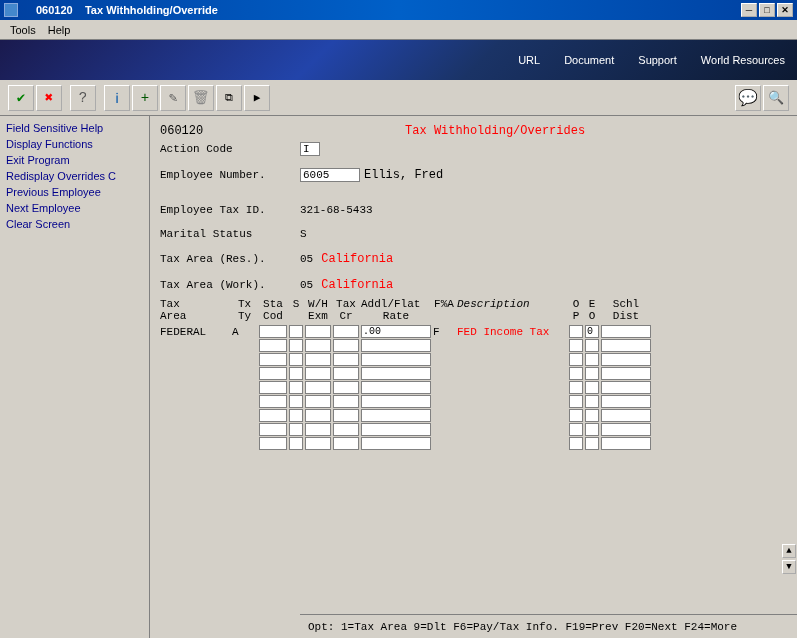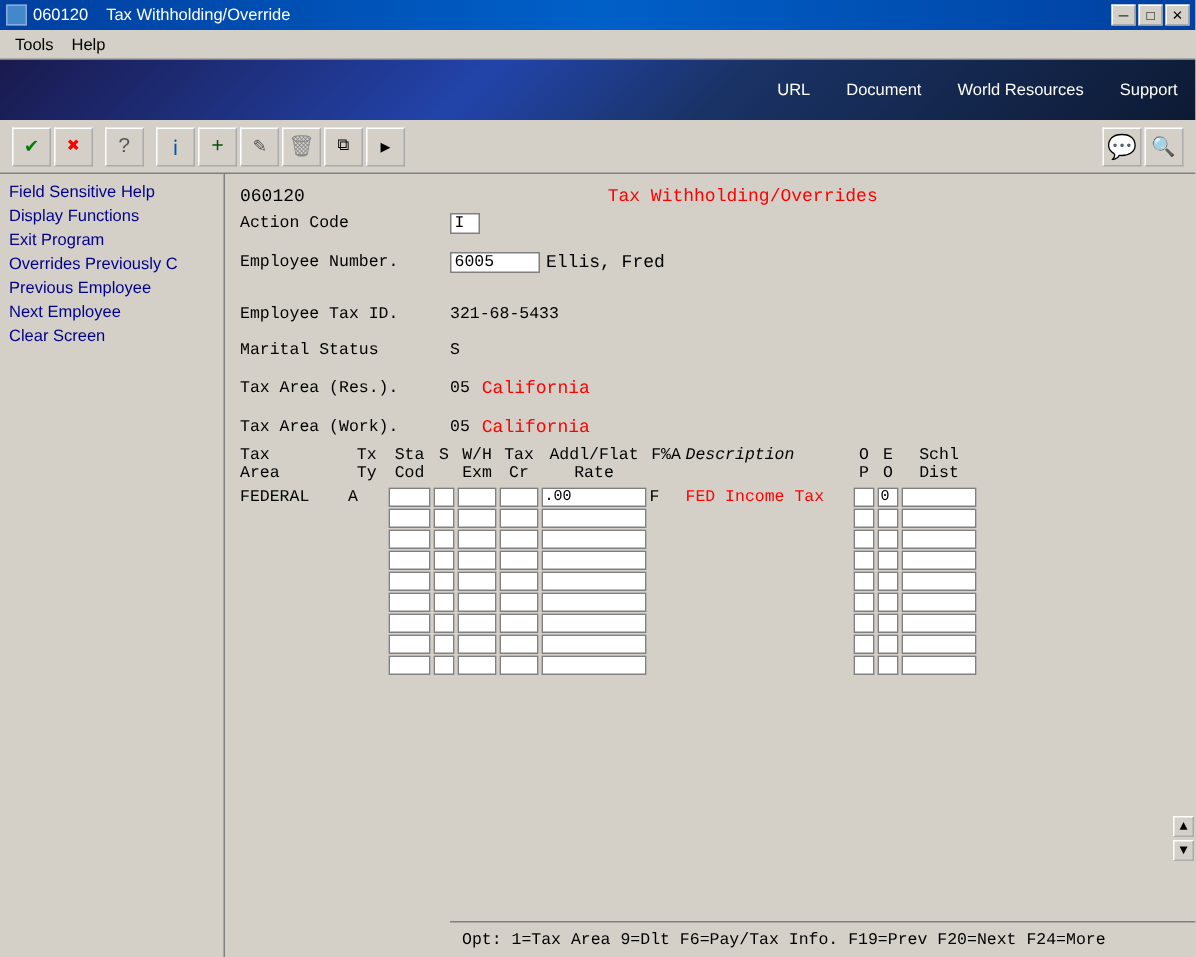--- a/index.html
+++ b/index.html
@@ -8,21 +8,22 @@
     
     .title-bar {
       background: linear-gradient(to right, #0040a0, #0060c8, #0040a0);
       height: 20px;
       display: flex;
       align-items: center;
       padding: 0 4px;
       color: white;
       font-size: 11px;
       font-family: Arial, sans-serif;
-      font-weight: normal;
+      font-weight: bold;
+      gap: 14px;
     }
     .title-bar-icon { width: 14px; height: 14px; margin-right: 4px; background: #4488cc; border: 1px solid #88aadd; display: inline-block; }
     .title-bar-text { flex: 1; }
     .title-bar-buttons { display: flex; gap: 2px; }
     .title-bar-btn {
       width: 16px; height: 14px; background: #d4d0c8; border: 1px outset #fff;
       display: flex; align-items: center; justify-content: center;
       font-size: 9px; color: black; cursor: pointer; font-family: Arial;
     }
 
@@ -249,22 +250,22 @@
 
 <div class="menu-bar">
   <span class="menu-item">Tools</span>
   <span class="menu-item">Help</span>
 </div>
 
 <div class="oracle-banner">
   <div class="banner-nav">
     <span class="banner-nav-item">URL</span>
     <span class="banner-nav-item">Document</span>
+    <span class="banner-nav-item">Support</span>
     <span class="banner-nav-item">World Resources</span>
-    <span class="banner-nav-item">Support</span>
   </div>
 </div>
 
 <div class="toolbar">
   <div class="toolbar-btn" style="color:green;">✔</div>
   <div class="toolbar-btn" style="color:red;">✖</div>
   <div class="toolbar-separator"></div>
   <div class="toolbar-btn" style="color:#555;">?</div>
   <div class="toolbar-separator"></div>
   <div class="toolbar-btn" style="color:#0055aa;">ℹ</div>
@@ -278,21 +279,21 @@
     <div class="toolbar-btn" style="font-size:13px;">🔍</div>
   </div>
 </div>
 
 <div class="main-area">
 
   <div class="sidebar">
     <div class="sidebar-item">Field Sensitive Help</div>
     <div class="sidebar-item">Display Functions</div>
     <div class="sidebar-item">Exit Program</div>
-    <div class="sidebar-item">Overrides Previously C</div>
+    <div class="sidebar-item">Redisplay Overrides C</div>
     <div class="sidebar-item">Previous Employee</div>
     <div class="sidebar-item">Next Employee</div>
     <div class="sidebar-item">Clear Screen</div>
   </div>
 
   <div class="content-wrapper">
     <div class="content-inner">
       <div class="content">
 
         <div class="content-header">
@@ -337,21 +338,21 @@
 
         <div class="data-table">
 
           <div style="display:flex; gap:2px; font-family:'Courier New',monospace; font-size:11px;">
             <div style="width:70px; text-align:left;">Tax</div>
             <div style="width:25px; text-align:center;">Tx</div>
             <div style="width:28px; text-align:center;">Sta</div>
             <div style="width:14px; text-align:center;">S</div>
             <div style="width:26px; text-align:center;">W/H</div>
             <div style="width:26px; text-align:center;">Tax</div>
-            <div style="width:70px; text-align:center;">Addl/Flat</div>
+            <div style="width:70px; ">Addl/Flat</div>
             <div style="width:22px; text-align:center;">F%A</div>
             <div style="width:110px; text-align:left;font-style:italic;">Description</div>
             <div style="width:14px; text-align:center;">O</div>
             <div style="width:14px; text-align:center;">E</div>
             <div style="width:50px; text-align:center;">Schl</div>
           </div>
 
           <div style="display:flex; gap:2px; font-family:'Courier New',monospace; font-size:11px; margin-bottom:3px;">
             <div style="width:70px; text-align:left;">Area</div>
             <div style="width:25px; text-align:center;">Ty</div>

